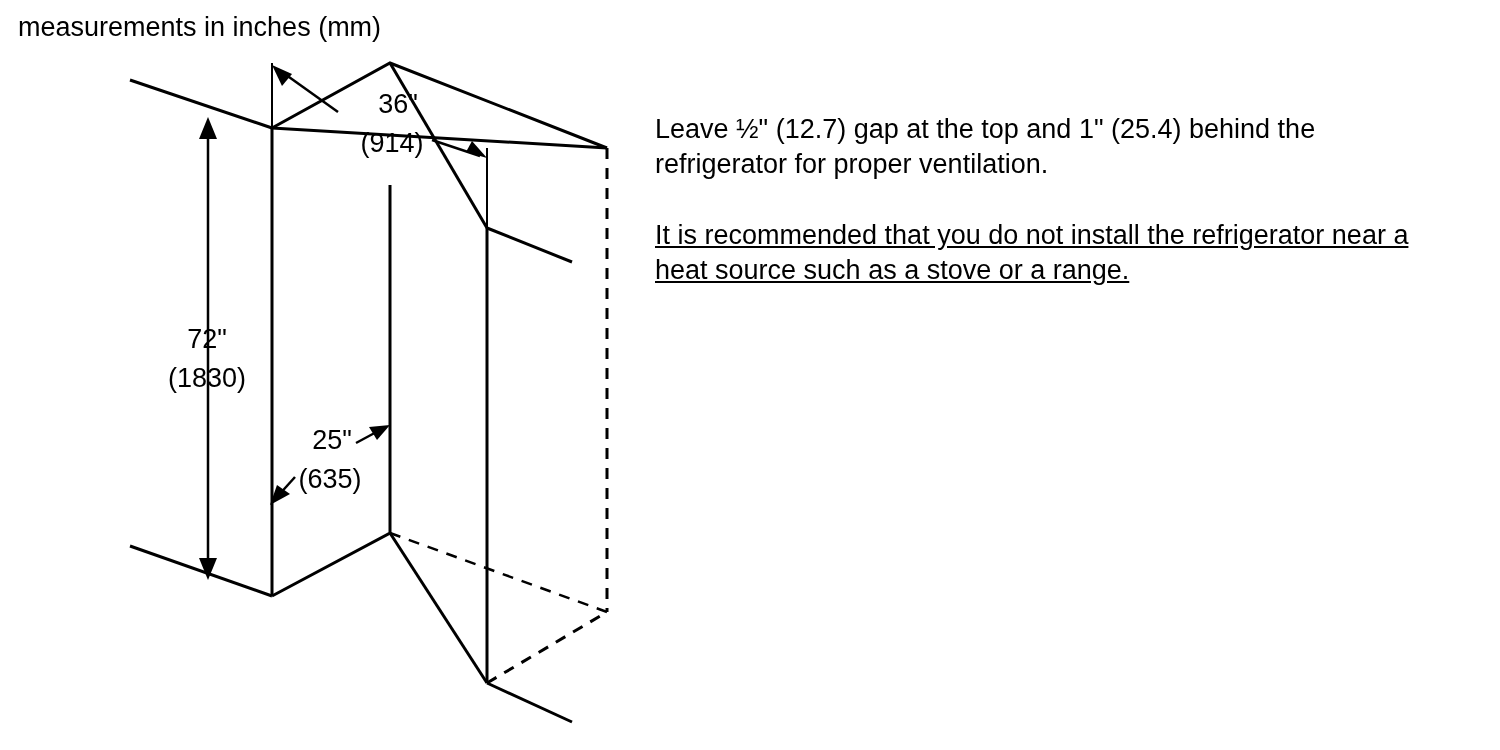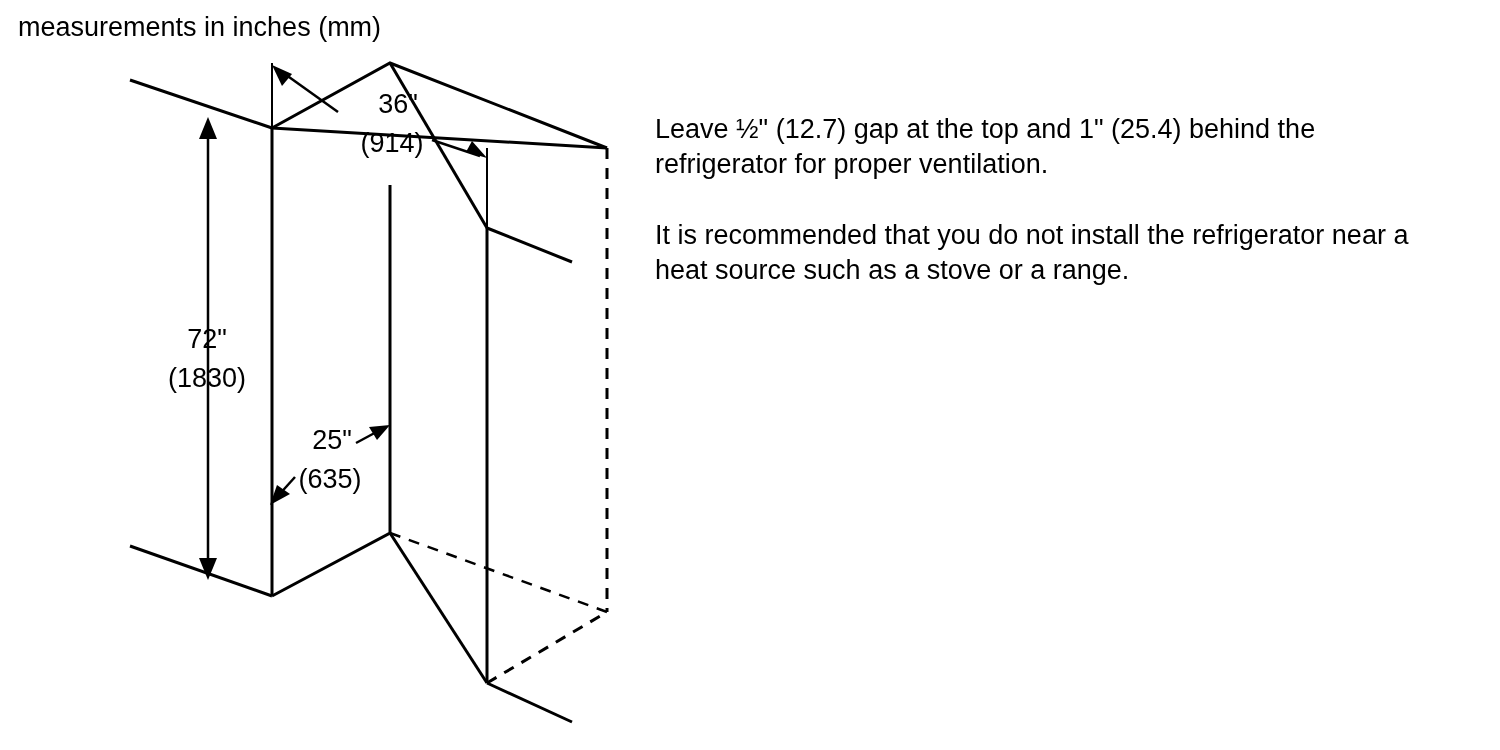--- a/index.html
+++ b/index.html
@@ -42,20 +42,21 @@
     top: 112px;
     width: 760px;
   }
   .note-para {
     font-size: 27px;
     line-height: 35px;
     margin: 0 0 36px 0;
   }
   .note-para:last-child {
     margin-bottom: 16px;
+    text-decoration: underline;
   }
   .dim-label {
     font-size: 27px;
     line-height: 33px;
     text-anchor: middle;
     font-family: "Liberation Sans", sans-serif;
     fill: #000000;
   }
 </style>
 </head>

